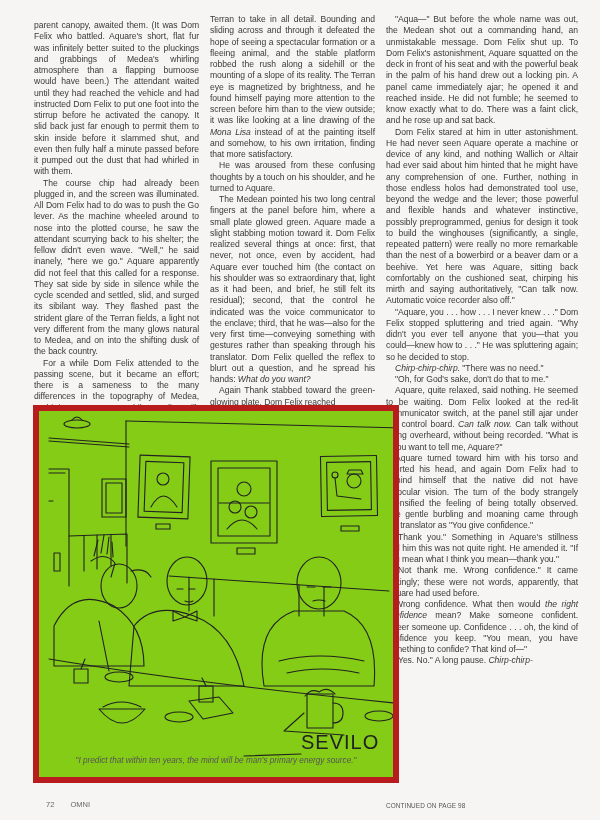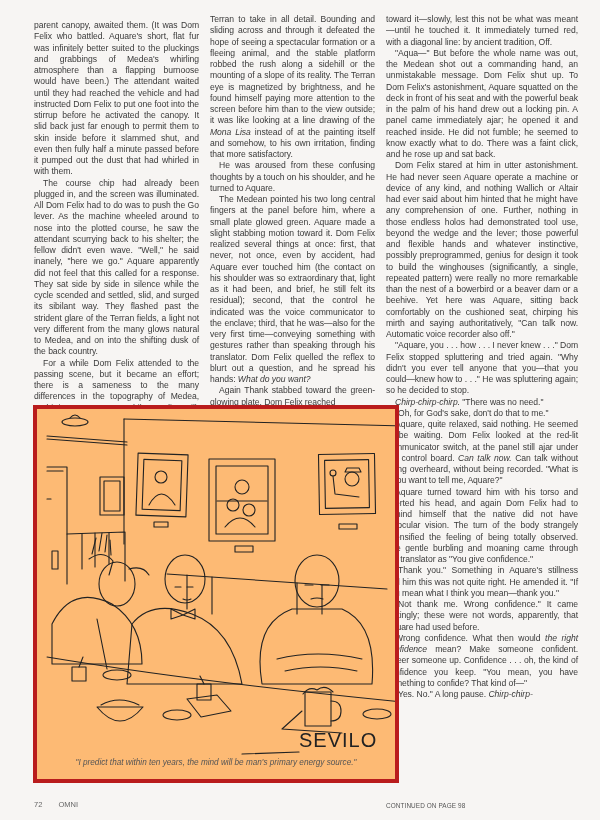--- a/index.html
+++ b/index.html
@@ -6,46 +6,45 @@
   body { width:600px; height:820px; background:#f7f5f3; position:relative; overflow:hidden;
          font-family:"Liberation Sans", sans-serif; color:#3a3a3a; }
   .col { position:absolute; font-size:8.6px; line-height:11.25px; text-align:justify; letter-spacing:-0.05px; }
   .col p { margin:0; text-indent:9px; hyphens:auto; }
   .col p.noindent { text-indent:0; }
   #col1 { left:34px; top:20px; width:165px; }
   #col2 { left:210px; top:14px; width:165px; }
   #col3 { left:386px; top:14px; width:192px; }
   i, em { font-style:italic; }
   #cartoon-box { position:absolute; left:33px; top:405px; width:366px; height:378px;
-                 border:4px solid #b91c1c; background:#fdba74; box-sizing:border-box; overflow:hidden; }
+                 border:6px solid #b91c1c; background:#84cc16; box-sizing:border-box; overflow:hidden; }
   #cartoon-svg { position:absolute; left:0; top:0; }
   #caption { position:absolute; left:0; right:0; bottom:12px; text-align:center; font-style:italic;
              font-size:8.2px; color:#555; }
-  #folio { position:absolute; left:34px; top:800px; font-size:7.5px; color:#666; }
+  #folio { position:absolute; left:46px; top:800px; font-size:7.5px; color:#666; }
   #folio span { margin-right:14px; }
   #continued { position:absolute; left:386px; top:802px; font-size:6.4px; letter-spacing:0.1px; color:#555; }
 </style>
 </head>
 <body>
 
 <div id="col1" class="col">
   <p class="noindent">parent canopy, awaited them. (It was Dom Felix who battled. Aquare's short, flat fur was infinitely better suited to the pluckings and grabbings of Medea's whirling atmosphere than a flapping burnoose would have been.) The attendant waited until they had reached the vehicle and had instructed Dom Felix to put one foot into the stirrup before he activated the canopy. It slid back just far enough to permit them to skin inside before it slammed shut, and even then fully half a minute passed before it pumped out the dust that had whirled in with them.</p>
   <p>The course chip had already been plugged in, and the screen was illuminated. All Dom Felix had to do was to push the Go lever. As the machine wheeled around to nose into the plotted course, he saw the attendant scurrying back to his shelter; the fellow didn't even wave. "Well," he said inanely, "here we go." Aquare apparently did not feel that this called for a response. They sat side by side in silence while the cycle scended and settled, slid, and surged its sibilant way. They flashed past the strident glare of the Terran fields, a light not very different from the many glows natural to Medea, and on into the shifting dusk of the back country.</p>
   <p>For a while Dom Felix attended to the passing scene, but it became an effort; there is a sameness to the many differences in the topography of Medea, and it is not easy, even while standing still, for a</p>
 </div>
 
 <div id="col2" class="col">
   <p class="noindent"><span>Terran to take in all detail. Bounding and sliding across and through it defeated the hope of seeing a spectacular formation or a fleeing animal, and the stable platform robbed the rush along a sidehill or the mounting of a slope of its reality. The Terran eye is magnetized by brightness, and he found himself paying more attention to the screen before him than to the view outside; it was like looking at a line drawing of the </span><i>Mona Lisa</i><span> instead of at the painting itself and somehow, to his own irritation, finding that more satisfactory.</span></p>
   <p>He was aroused from these confusing thoughts by a touch on his shoulder, and he turned to Aquare.</p>
   <p><span>The Medean pointed his two long central fingers at the panel before him, where a small plate glowed green. Aquare made a slight stabbing motion toward it. Dom Felix realized several things at once: first, that never, not once, even by accident, had Aquare ever touched him (the contact on his shoulder was so extraordinary that, light as it had been, and brief, he still felt its residual); second, that the control he indicated was the voice communicator to the enclave; third, that he was—also for the very first time—conveying something with gestures rather than speaking through his translator. Dom Felix quelled the reflex to blurt out a question, and he spread his hands: </span><i>What do you want?</i></p>
   <p>Again Thank stabbed toward the green-glowing plate. Dom Felix reached</p>
 </div>
 
 <div id="col3" class="col">
-  <p class="noindent">toward it—slowly, lest this not be what was meant—until he touched it. It immediately turned red, with a diagonal line: by ancient tradition, Off.</p>
   <p>"Aqua—" But before the whole name was out, the Medean shot out a commanding hand, an unmistakable message. Dom Felix shut up. To Dom Felix's astonishment, Aquare squatted on the deck in front of his seat and with the powerful beak in the palm of his hand drew out a locking pin. A panel came immediately ajar; he opened it and reached inside. He did not fumble; he seemed to know exactly what to do. There was a faint click, and he rose up and sat back.</p>
   <p>Dom Felix stared at him in utter astonishment. He had never seen Aquare operate a machine or device of any kind, and nothing Wallich or Altair had ever said about him hinted that he might have any comprehension of one. Further, nothing in those endless holos had demonstrated tool use, beyond the wedge and the lever; those powerful and flexible hands and whatever instinctive, possibly preprogrammed, genius for design it took to build the winghouses (significantly, a single, repeated pattern) were really no more remarkable than the nest of a bowerbird or a beaver dam or a beehive. Yet here was Aquare, sitting back comfortably on the cushioned seat, chirping his mirth and saying authoritatively, "Can talk now. Automatic voice recorder also off."</p>
   <p>"Aquare, you . . . how . . . I never knew . . ." Dom Felix stopped spluttering and tried again. "Why didn't you ever tell anyone that you—that you could—knew how to . . ." He was spluttering again; so he decided to stop.</p>
   <p><i>Chirp-chirp-chirp.</i><span> "There was no need."</span></p>
   <p>"Oh, for God's sake, don't do that to me."</p>
   <p><span>Aquare, quite relaxed, said nothing. He seemed to be waiting. Dom Felix looked at the red-lit communicator switch, at the panel still ajar under the control board. </span><i>Can talk now.</i><span> Can talk without being overheard, without being recorded. "What is it you want to tell me, Aquare?"</span></p>
   <p>Aquare turned toward him with his torso and averted his head, and again Dom Felix had to remind himself that the native did not have binocular vision. The turn of the body strangely intensified the feeling of being totally observed. The gentle burbling and moaning came through the translator as "You give confidence."</p>
   <p>"Thank you." Something in Aquare's stillness told him this was not quite right. He amended it. "If you mean what I think you mean—thank you."</p>
   <p>"Not thank me. Wrong confidence." It came haltingly; these were not words, apparently, that Aquare had used before.</p>
   <p><span>Wrong confidence. What then would </span><i>the right confidence</i><span> mean? Make someone confident. Cheer someone up. Confidence . . . oh, the kind of confidence you keep. "You mean, you have something to confide? That kind of—"</span></p>

